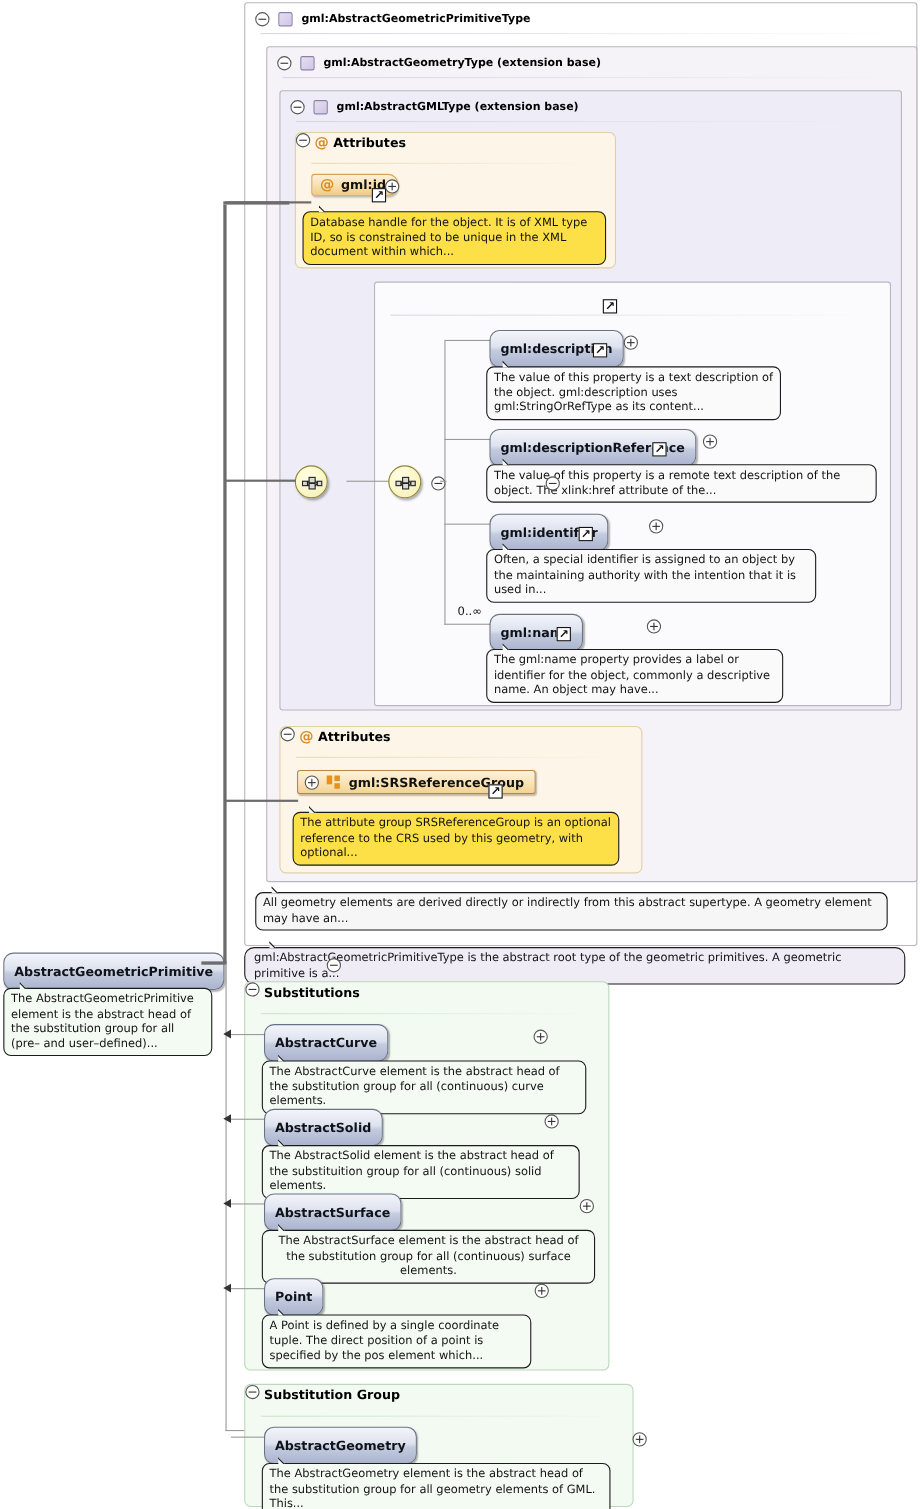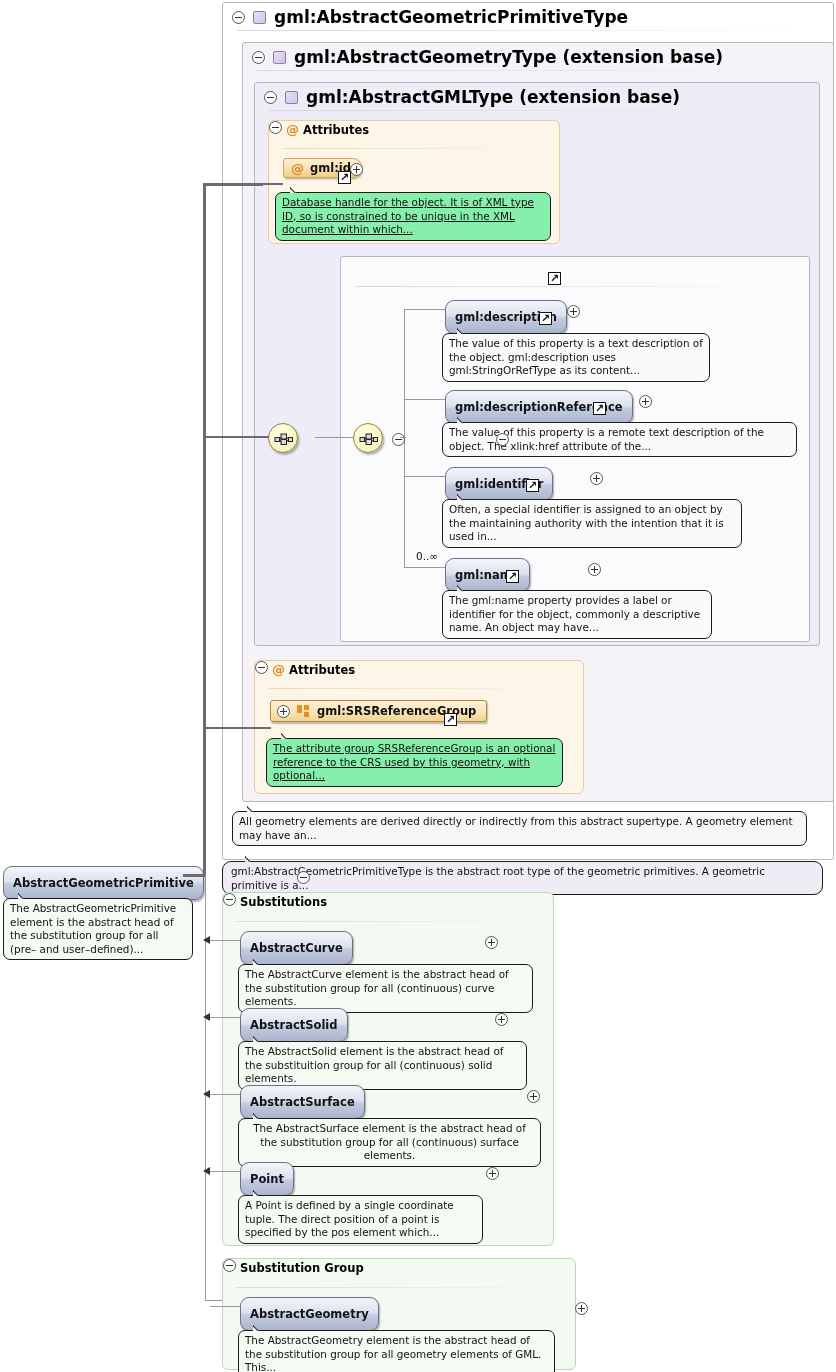--- a/index.html
+++ b/index.html
@@ -22,21 +22,21 @@
     border: 1px solid #b9b6c0;
     border-radius: 3px;
     background: #ffffff;
   }
   .typebox > .tb-head {
     display: flex;
     align-items: center;
     height: 28px;
     padding-left: 9px;
     gap: 8px;
-    font-size: 17px;
+    font-size: 10px;
     color: #000;
     font-weight: 600;
   }
   .tb-rule {
     position: absolute;
     left: 14px; right: 14px;
     height: 1px;
     background: linear-gradient(to right, #d9d6e0, rgba(217,214,224,0));
   }
 
@@ -208,21 +208,21 @@
     content: "";
     position: absolute;
     left: 0; top: 1px;
     width: 11px; height: 11px;
     background: #fafafa;
     border-left: 1px solid #1b1b1b;
     border-top: 1px solid #1b1b1b;
     transform: rotate(45deg);
     transform-origin: 0 0;
   }
-  .doc.cream { background: #86efac; text-decoration: underline; }
+  .doc.cream { background: #fde047; }
   .doc.cream .tip:before { background: #fdf6e8; }
   .doc.green { background: #f4fbf3; }
   .doc.green .tip:before { background: #f4fbf3; }
   .doc.grey  { background: #f6f6f6; }
   .doc.grey .tip:before { background: #f6f6f6; }
 
   
   .typedoc {
     position: absolute;
     border: 1px solid #1b1b1b;

